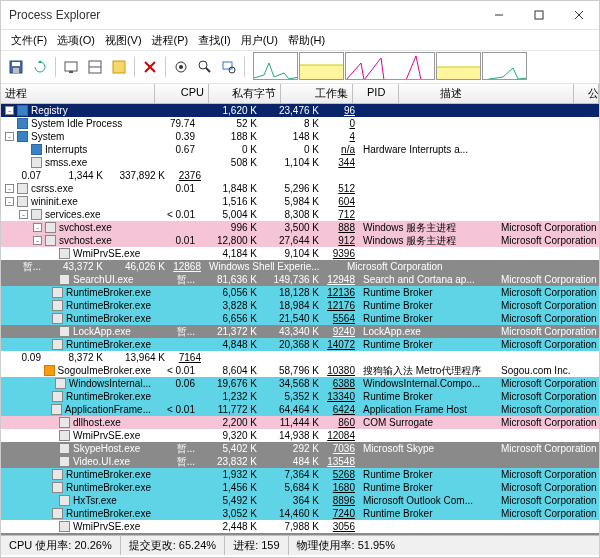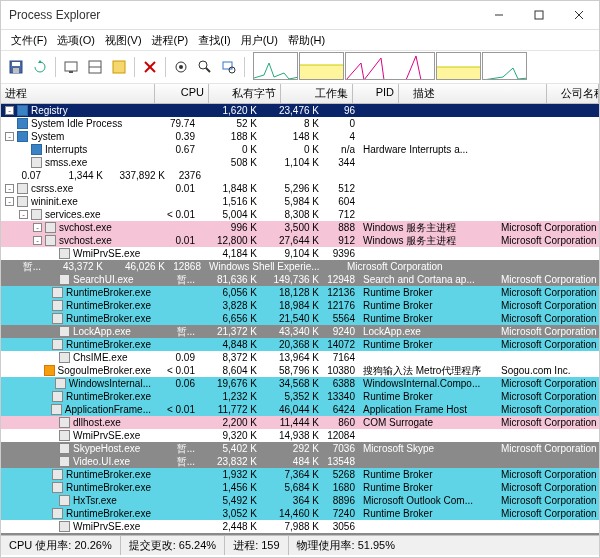--- a/index.html
+++ b/index.html
@@ -12,25 +12,25 @@
 .menubar { height:20px; display:flex; align-items:center; gap:2px; padding:0 6px; }
 .menuitem { padding:1px 4px; }
 .toolbar { height:34px; display:flex; align-items:center; padding:2px 4px; gap:2px; border-top:1px solid #e5e5e5; border-bottom:1px solid #e5e5e5; }
 .tbtn { width:22px; height:22px; display:flex; align-items:center; justify-content:center; border:1px solid transparent; }
 .tsep { width:1px; height:20px; background:#ccc; margin:0 2px; }
 .graphs { flex:1; display:flex; gap:1px; height:30px; padding-left:4px;}
 .graph { border:1px solid #999; height:28px; width:45px; background:#fff; position:relative; overflow:hidden;}
 .graph.w2{width:90px;}
 .header { display:flex; height:20px; background:linear-gradient(#fdfdfd,#ededed); border-bottom:1px solid #c0c0c0; font-size:11px;gap:10px; }
 .header > div { padding:2px 4px; border-right:1px solid #c0c0c0; overflow:hidden; white-space:nowrap; }
-.c-proc{width:154px;} .c-cpu{width:44px;text-align:right;} .c-priv{width:62px;text-align:right;} .c-ws{width:62px;text-align:right;} .c-pid{width:36px;text-align:right;} .c-desc{width:138px;} .c-comp{flex:1;}
+.c-proc{width:154px;} .c-cpu{width:44px;text-align:right;} .c-priv{width:62px;text-align:right;} .c-ws{width:62px;text-align:right;} .c-pid{width:36px;text-align:left;} .c-desc{width:138px;margin-left:27px;} .c-comp{flex:1;}
 .list { height:431px; overflow:hidden; }
 .row { display:flex; height:13px; font-size:10px; line-height:13px;}
 .row > div { padding:0 4px; overflow:hidden; white-space:nowrap; text-overflow:clip; }
-.cell-proc{width:154px; display:flex; align-items:center;} .cell-cpu{width:44px;text-align:right;} .cell-priv{width:62px;text-align:right;} .cell-ws{width:62px;text-align:right;} .cell-pid{width:36px;text-align:right;padding-right:2px;} .cell-desc{width:138px;} .cell-comp{flex:1;}
+.cell-proc{width:154px; display:flex; align-items:center;} .cell-cpu{width:44px;text-align:right;} .cell-priv{width:62px;text-align:right;} .cell-ws{width:62px;text-align:right;} .cell-pid{width:36px;text-align:right;padding-right:2px;text-decoration:underline;} .cell-desc{width:138px;} .cell-comp{flex:1;}
 .tree-toggle{width:9px;height:9px;border:1px solid #888;display:inline-flex;align-items:center;justify-content:center;font-size:8px;line-height:7px;margin-right:3px;background:#fff;color:#444;}
 .tree-pad{display:inline-block;}
 .ico{width:11px;height:11px;display:inline-block;margin-right:3px;flex-shrink:0;}
 .ico-cube{background:#3b82c4;border:1px solid #2968a3;}
 .ico-app{background:#e8e8e8;border:1px solid #888;}
 .ico-orange{background:#f59e0b;border:1px solid #d97706;}
 .bg-blue-sel{background:#0a246a;color:#fff;}
 .bg-pink{background:#f5c4d6;}
 .bg-gray{background:#8a8a8a;color:#fff;}
 .bg-cyan{background:#5fd4e6;}
@@ -425,26 +425,20 @@
         <span>RuntimeBroker.exe</span>
       </div>
       <div class="cell-cpu"></div>
       <div class="cell-priv">4,848 K</div>
       <div class="cell-ws">20,368 K</div>
       <div class="cell-pid">14072</div>
       <div class="cell-desc">Runtime Broker</div>
       <div class="cell-comp">Microsoft Corporation</div>
     </div>
     <div class="row bg-white">
-      <div class="cell-proc">
-        <span class="tree-pad" style="width: 42px;"></span>
-        <span style="width: 12px; display: inline-block;"></span>
-        <span class="ico ico-app"></span>
-        <span>ChsIME.exe</span>
-      </div>
       <div class="cell-cpu">0.09</div>
       <div class="cell-priv">8,372 K</div>
       <div class="cell-ws">13,964 K</div>
       <div class="cell-pid">7164</div>
       <div class="cell-desc"></div>
       <div class="cell-comp"></div>
     </div>
     <div class="row bg-white">
       <div class="cell-proc">
         <span class="tree-pad" style="width: 42px;"></span>
@@ -489,21 +483,21 @@
     </div>
     <div class="row bg-cyan">
       <div class="cell-proc">
         <span class="tree-pad" style="width: 42px;"></span>
         <span style="width: 12px; display: inline-block;"></span>
         <span class="ico ico-app"></span>
         <span>ApplicationFrame...</span>
       </div>
       <div class="cell-cpu">&lt; 0.01</div>
       <div class="cell-priv">11,772 K</div>
-      <div class="cell-ws">46,044 K</div>
+      <div class="cell-ws">64,464 K</div>
       <div class="cell-pid">6424</div>
       <div class="cell-desc">Application Frame Host</div>
       <div class="cell-comp">Microsoft Corporation</div>
     </div>
     <div class="row bg-pink">
       <div class="cell-proc">
         <span class="tree-pad" style="width: 42px;"></span>
         <span style="width: 12px; display: inline-block;"></span>
         <span class="ico ico-app"></span>
         <span>dllhost.exe</span>

